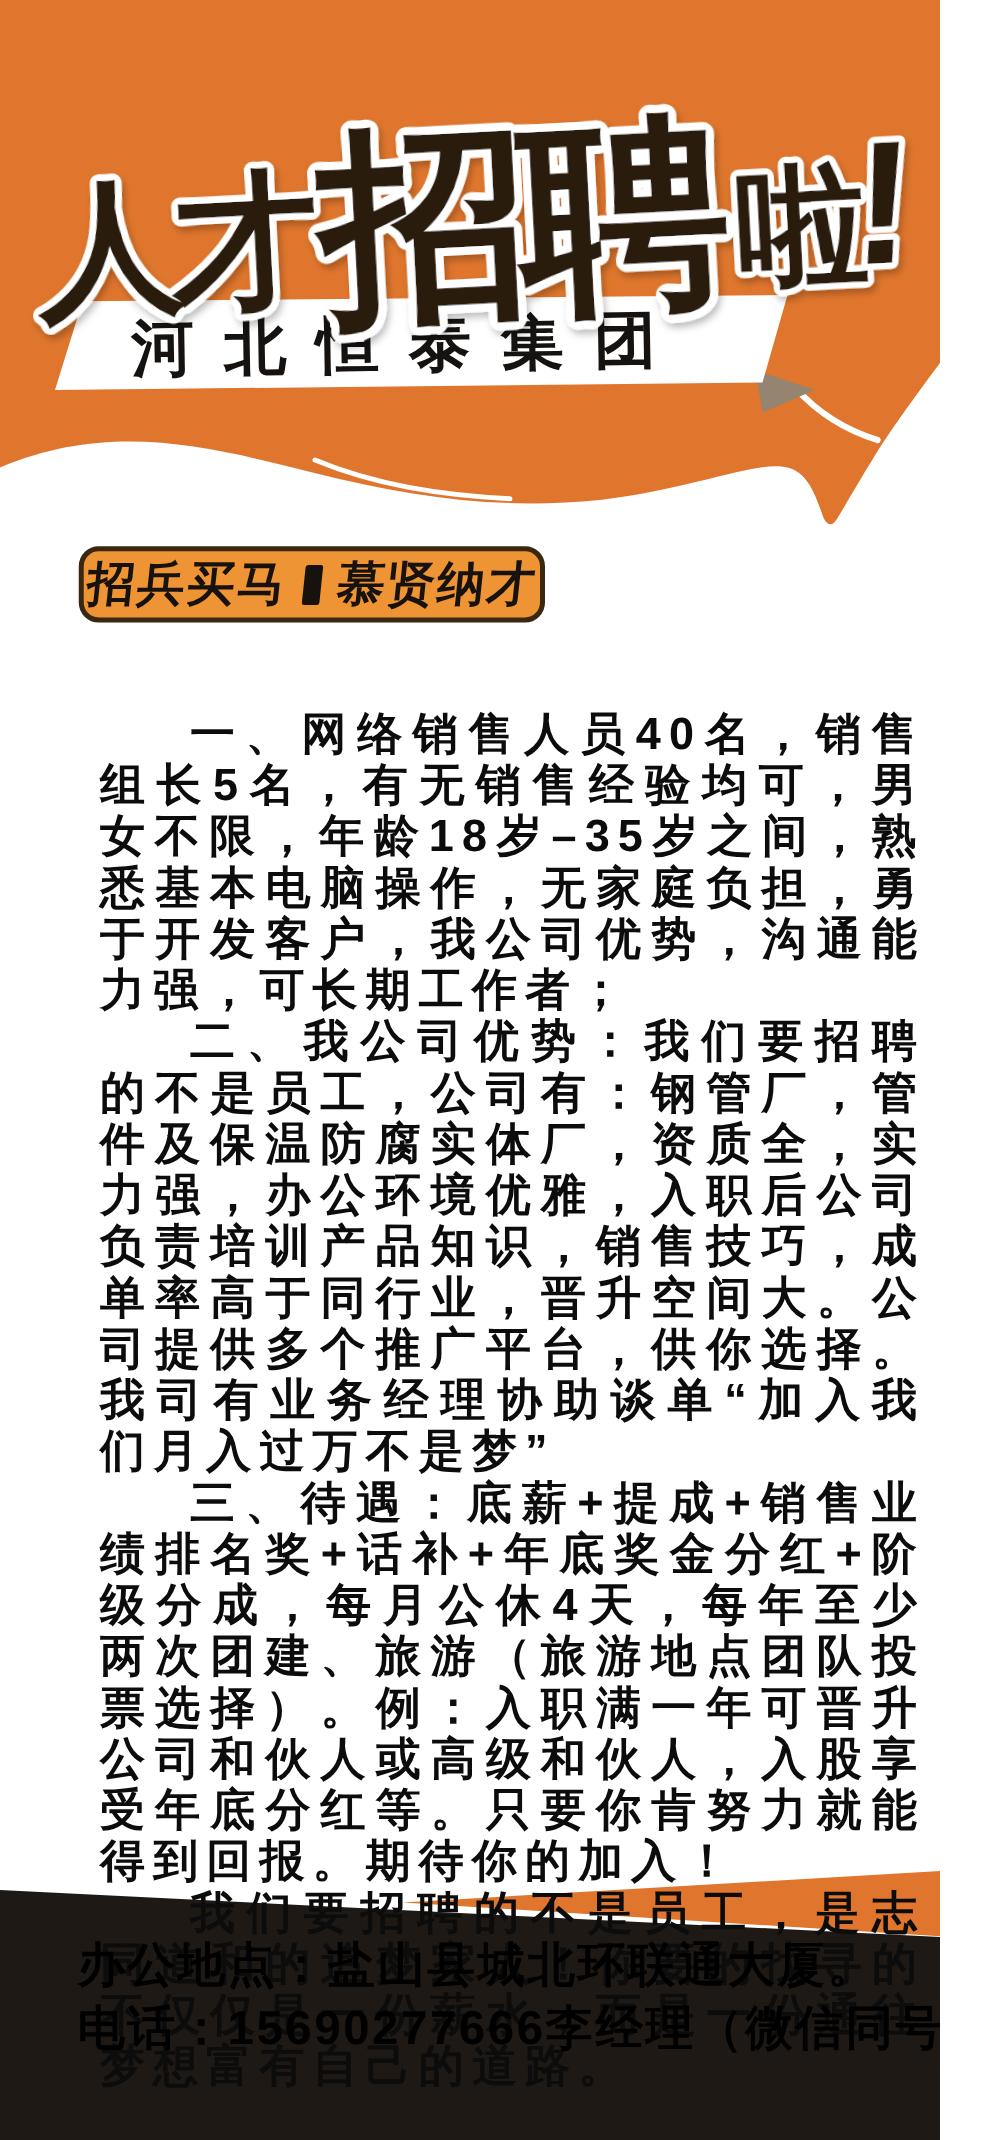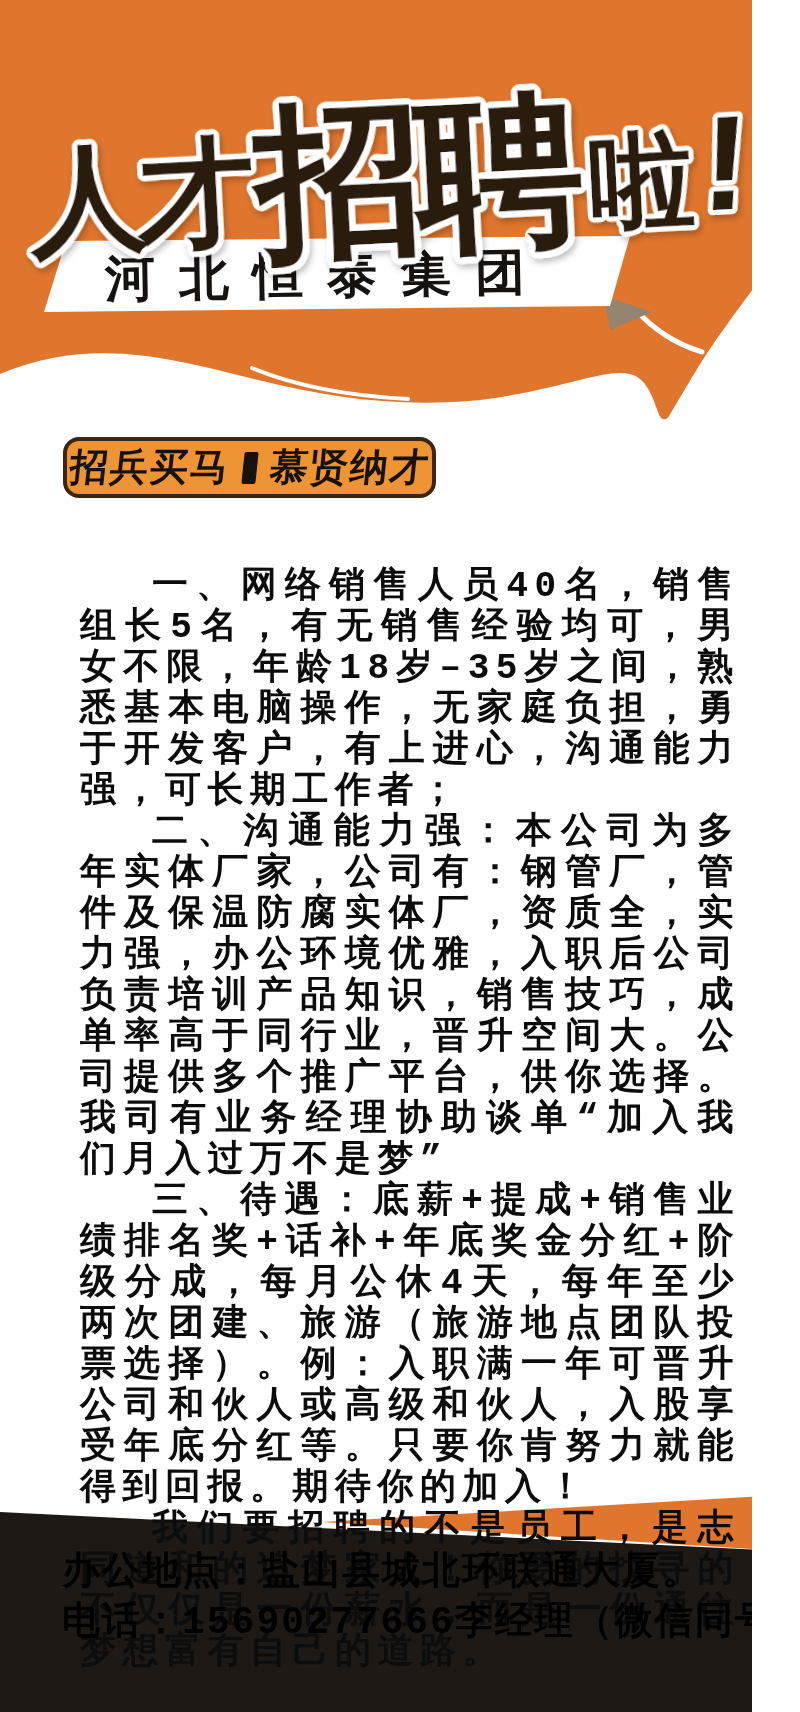--- a/index.html
+++ b/index.html
@@ -1,18 +1,18 @@
 <!DOCTYPE html>
 <html><head>
 <meta charset="utf-8">
 <style>
   html,body{margin:0;padding:0;background:#ffffff;}
   .poster{
     position:relative;width:752px;height:1712px;overflow:hidden;
-    background:#ffffff;font-family:Liberation Mono, monospace;
+    background:#ffffff;font-family:Liberation Sans, sans-serif;
   }
   .header-svg{position:absolute;left:0;top:0;width:800px;height:540px;display:block;}
   .badge{
     position:absolute;left:63px;top:437px;width:373px;height:61px;box-sizing:border-box;
     background:#EE9434;border:4px solid #3A270F;border-radius:16px;
     display:flex;align-items:center;justify-content:center;gap:13px;
     font-size:38px;font-weight:bold;color:#17120D;letter-spacing:2px;
   }
   .badge .bt{display:inline-block;transform:skewX(-6deg);white-space:nowrap;}
   .badge .bsep{display:inline-block;width:14px;height:32px;background:#17120D;border-radius:2px;transform:skewX(-6deg);}
@@ -69,22 +69,22 @@
     </g>
   </svg>
 
   <div class="badge">
     <span class="bt">招兵买马</span>
     <span class="bsep"></span>
     <span class="bt">慕贤纳才</span>
   </div>
 
   <div class="bodytext">
-    <p class="ind">一、网络销售人员40名，销售组长5名，有无销售经验均可，男女不限，年龄18岁–35岁之间，熟悉基本电脑操作，无家庭负担，勇于开发客户，有上进心，沟通能力强，可长期工作者；</p>
-    <p class="ind">二、沟通能力强：本公司为多年实体厂家，公司有：钢管厂，管件及保温防腐实体厂，资质全，实力强，办公环境优雅，入职后公司负责培训产品知识，销售技巧，成单率高于同行业，晋升空间大。公司提供多个推广平台，供你选择。我司有业务经理协助谈单“加入我们月入过万不是梦”</p>
+    <p class="ind">一、网络销售人员40名，销售组长5名，有无销售经验均可，男女不限，年龄18岁–35岁之间，熟悉基本电脑操作，无家庭负担，勇于开发客户，我公司优势，沟通能力强，可长期工作者；</p>
+    <p class="ind">二、我公司优势：我们要招聘的不是员工，公司有：钢管厂，管件及保温防腐实体厂，资质全，实力强，办公环境优雅，入职后公司负责培训产品知识，销售技巧，成单率高于同行业，晋升空间大。公司提供多个推广平台，供你选择。我司有业务经理协助谈单“加入我们月入过万不是梦”</p>
     <p class="ind">三、待遇：底薪+提成+销售业绩排名奖+话补+年底奖金分红+阶级分成，每月公休4天，每年至少两次团建、旅游（旅游地点团队投票选择）。例：入职满一年可晋升公司和伙人或高级和伙人，入股享受年底分红等。只要你肯努力就能得到回报。期待你的加入！</p>
     <p class="ind">我们要招聘的不是员工，是志同道和的追梦家人！你要的找寻的不仅仅是一份薪水，而是一份通往梦想富有自己的道路。</p>
   </div>
 
   <svg class="footer-svg" viewBox="0 0 800 224" aria-hidden="true">
     <path fill="#1E1915" d="M0,24 L800,64 V224 H0 Z"></path>
     <polygon fill="#E0762D" points="322,34 800,6 800,64"></polygon>
   </svg>
 
   <div class="footer-lines">

